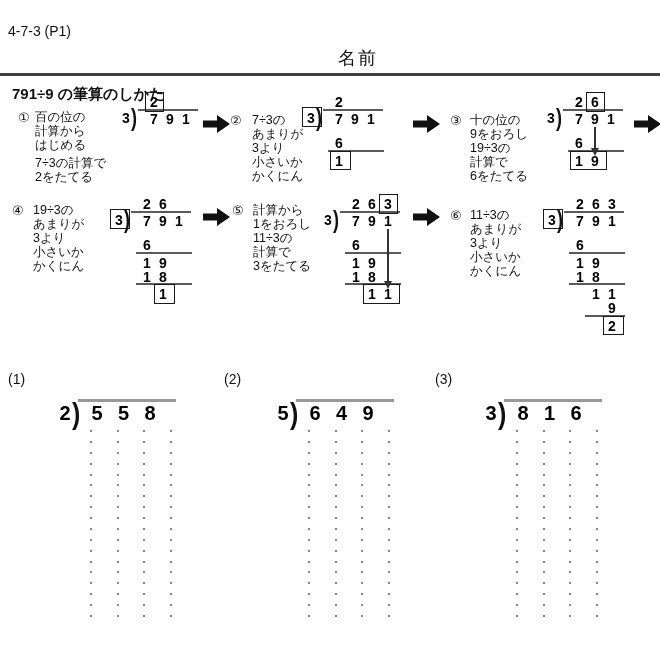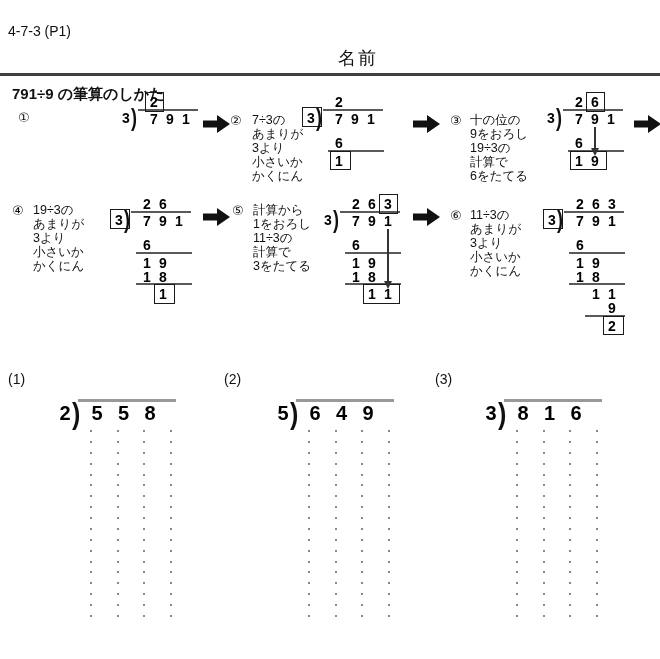--- a/index.html
+++ b/index.html
@@ -50,20 +50,28 @@
       <svg width="27" height="18" style="position: absolute; left: 634px; top: 115px;">
         <polygon points="0,5.5 14,5.5 14,0 27,9 14,18 14,12.5 0,12.5" fill="#111"></polygon>
       </svg>
       <svg width="27" height="18" style="position: absolute; left: 203px; top: 208px;">
         <polygon points="0,5.5 14,5.5 14,0 27,9 14,18 14,12.5 0,12.5" fill="#111"></polygon>
       </svg>
       <svg width="27" height="18" style="position: absolute; left: 413px; top: 208px;">
         <polygon points="0,5.5 14,5.5 14,0 27,9 14,18 14,12.5 0,12.5" fill="#111"></polygon>
       </svg>
       <div class="step-num" style="left: 18px; top: 110px; position: absolute;">①</div>
+      <div class="instr" style="left: 35px; top: 110px; position: absolute;">
+        <div class="ln">百の位の</div>
+        <div class="ln">計算から</div>
+        <div class="ln">はじめる</div>
+        <div class="gap"></div>
+        <div class="ln">7÷3の計算で</div>
+        <div class="ln">2をたてる</div>
+      </div>
       <div class="dg" style="left: 94px; top: 94px; position: absolute; width: 150px; height: 150px;">
         <div class="digit" style="left: 23px; top: 16px; position: absolute; width: 18px;">3</div>
         <div class="paren" style="left: 37px; top: 13px; position: absolute;">)</div>
         <div class="vinc" style="left: 44px; top: 15px; position: absolute; width: 60px;"></div>
         <div class="digit" style="left: 52px; top: 0px; position: absolute;">2</div>
         <div class="bx" style="left: 50.5px; top: -2px; position: absolute; width: 17px; height: 17.5px;"></div>
         <div class="digit" style="left: 52px; top: 17px; position: absolute;">7</div>
         <div class="digit" style="left: 68px; top: 17px; position: absolute;">9</div>
         <div class="digit" style="left: 84px; top: 17px; position: absolute;">1</div>
       </div>

